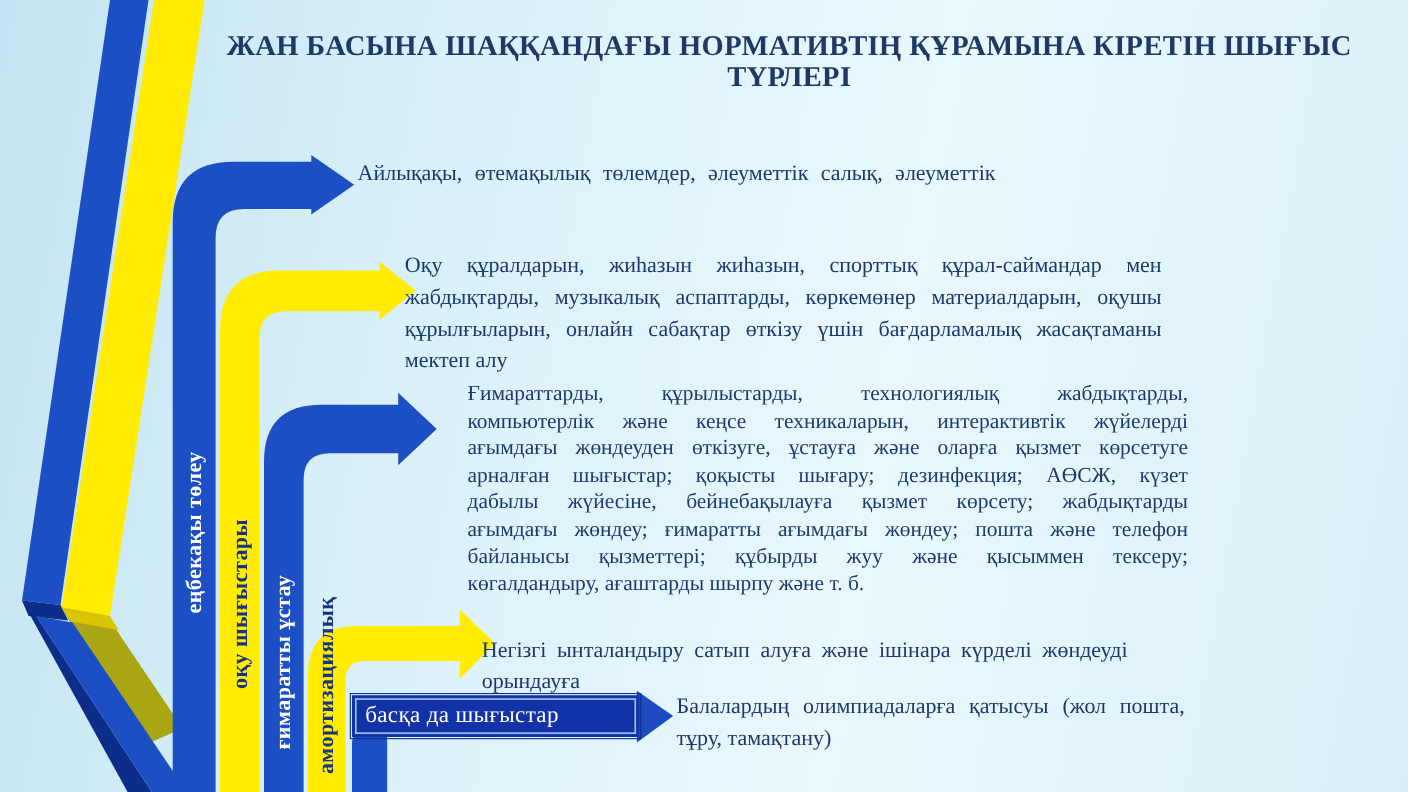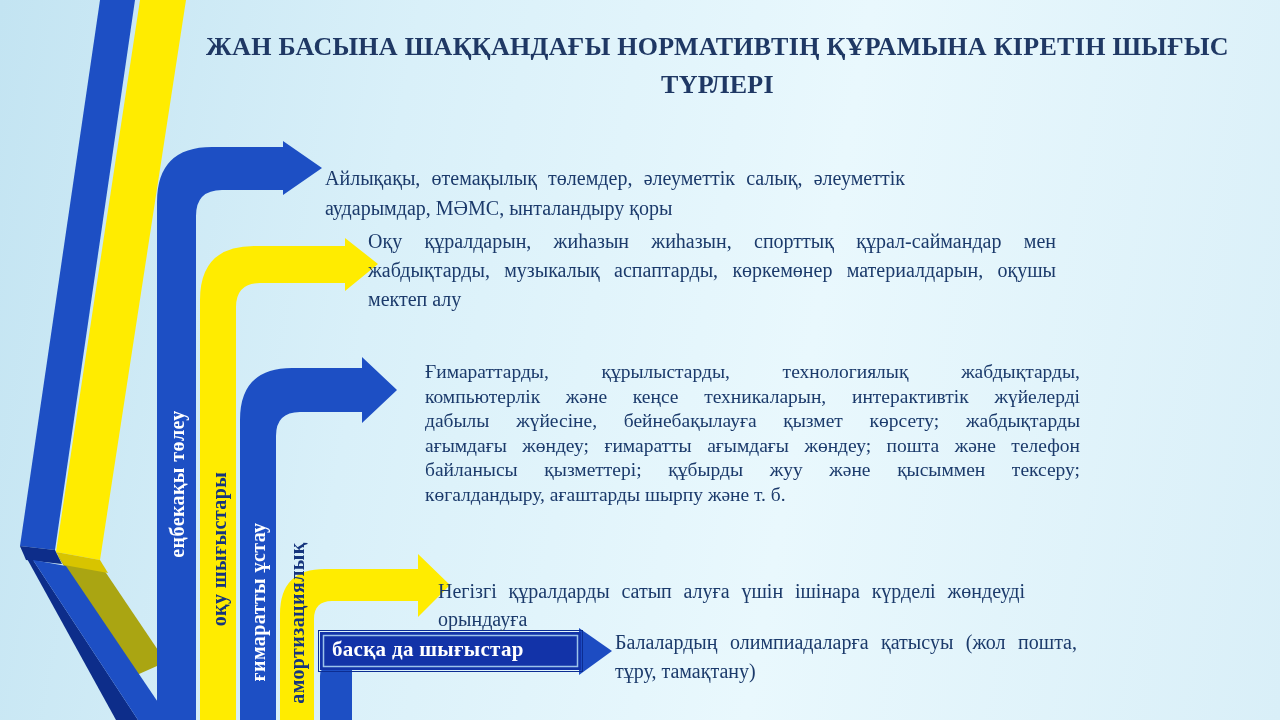--- a/index.html
+++ b/index.html
@@ -4,37 +4,37 @@
 <style>
   html,body{margin:0;padding:0;background:#9fb8c4;}
   .slide{
     position:relative;width:1280px;height:720px;overflow:hidden;
     background:linear-gradient(100deg,#c3e4f2 0%,#d9f0f9 30%,#e9f8fd 62%,#d9eff8 100%);
     font-family:"Liberation Serif","DejaVu Serif",serif;
   }
   .slide svg{position:absolute;left:0;top:0;}
   .title{
     position:absolute;left:185px;top:28px;width:1065px;
-    text-align:center;font-weight:bold;font-size:26px;line-height:38px;
+    text-align:center;font-weight:bold;font-size:26px;line-height:28px;
     color:#1f3864;letter-spacing:.3px;
   }
   .vlabel{
     position:absolute;white-space:nowrap;font-weight:bold;font-size:20px;
     transform:translate(-50%,-50%) rotate(-90deg);letter-spacing:.4px;
   }
   .on-blue{color:#ffffff;}
   .on-yellow{color:#16357d;}
   .bar-label{
     position:absolute;left:332px;top:637px;color:#ffffff;
-    font-weight:bold;font-size:21px;white-space:nowrap;letter-spacing:.3px;
+    font-weight:normal;font-size:21px;white-space:nowrap;letter-spacing:.3px;
   }
   .block{position:absolute;color:#1b3a6b;font-size:20px;}
-  .b1{left:325px;top:143px;width:580px;line-height:30px;margin-top:20px;}
+  .b1{left:325px;top:143px;width:580px;line-height:30px;}
   .b2{left:368px;top:227px;width:688px;line-height:29px;}
-  .b3{left:425px;top:347px;width:655px;font-size:19.5px;line-height:24.6px;margin-top:13px;}
+  .b3{left:425px;top:347px;width:655px;font-size:19.5px;line-height:24.6px;}
   .b4{left:438px;top:577px;width:587px;line-height:28px;}
   .b5{left:615px;top:628px;width:462px;line-height:29px;}
   .jline{text-align:justify;text-align-last:justify;}
   .lline{text-align:left;}
 </style>
 </head>
 <body>
 
 <div class="slide">
 
@@ -67,40 +67,42 @@
 
   <div class="vlabel on-blue" style="left:177px;top:484px;">еңбекақы төлеу</div>
   <div class="vlabel on-yellow" style="left:219px;top:549px;">оқу шығыстары</div>
   <div class="vlabel on-blue" style="left:258px;top:602px;">ғимаратты ұстау</div>
   <div class="vlabel on-yellow" style="left:297px;top:623px;">амортизациялық</div>
 
   <div class="bar-label">басқа да шығыстар</div>
 
   <div class="block b1">
     <div class="jline">Айлықақы, өтемақылық төлемдер, әлеуметтік салық, әлеуметтік</div>
-    <div class="lline">аударымдар, МӘМС, ынталандыру қоры</div>
   </div>
 
   <div class="block b2">
     <div class="jline">Оқу құралдарын, жиһазын жиһазын, спорттық құрал-саймандар мен</div>
     <div class="jline">жабдықтарды, музыкалық аспаптарды, көркемөнер материалдарын, оқушы</div>
+    <div class="jline">құрылғыларын, онлайн сабақтар өткізу үшін бағдарламалық жасақтаманы</div>
     <div class="lline">мектеп алу</div>
   </div>
 
   <div class="block b3">
     <div class="jline">Ғимараттарды, құрылыстарды, технологиялық жабдықтарды,</div>
     <div class="jline">компьютерлік және кеңсе техникаларын, интерактивтік жүйелерді</div>
+    <div class="jline">ағымдағы жөндеуден өткізуге, ұстауға және оларға қызмет көрсетуге</div>
+    <div class="jline">арналған шығыстар; қоқысты шығару; дезинфекция; АӨСЖ, күзет</div>
     <div class="jline">дабылы жүйесіне, бейнебақылауға қызмет көрсету; жабдықтарды</div>
     <div class="jline">ағымдағы жөндеу; ғимаратты ағымдағы жөндеу; пошта және телефон</div>
     <div class="jline">байланысы қызметтері; құбырды жуу және қысыммен тексеру;</div>
     <div class="lline">көгалдандыру, ағаштарды шырпу және т. б.</div>
   </div>
 
   <div class="block b4">
-    <div class="jline">Негізгі құралдарды сатып алуға үшін ішінара күрделі жөндеуді</div>
+    <div class="jline">Негізгі ынталандыру сатып алуға және ішінара күрделі жөндеуді</div>
     <div class="lline">орындауға</div>
   </div>
 
   <div class="block b5">
     <div class="jline">Балалардың олимпиадаларға қатысуы (жол пошта,</div>
     <div class="lline">тұру, тамақтану)</div>
   </div>
 
 </div>
 

